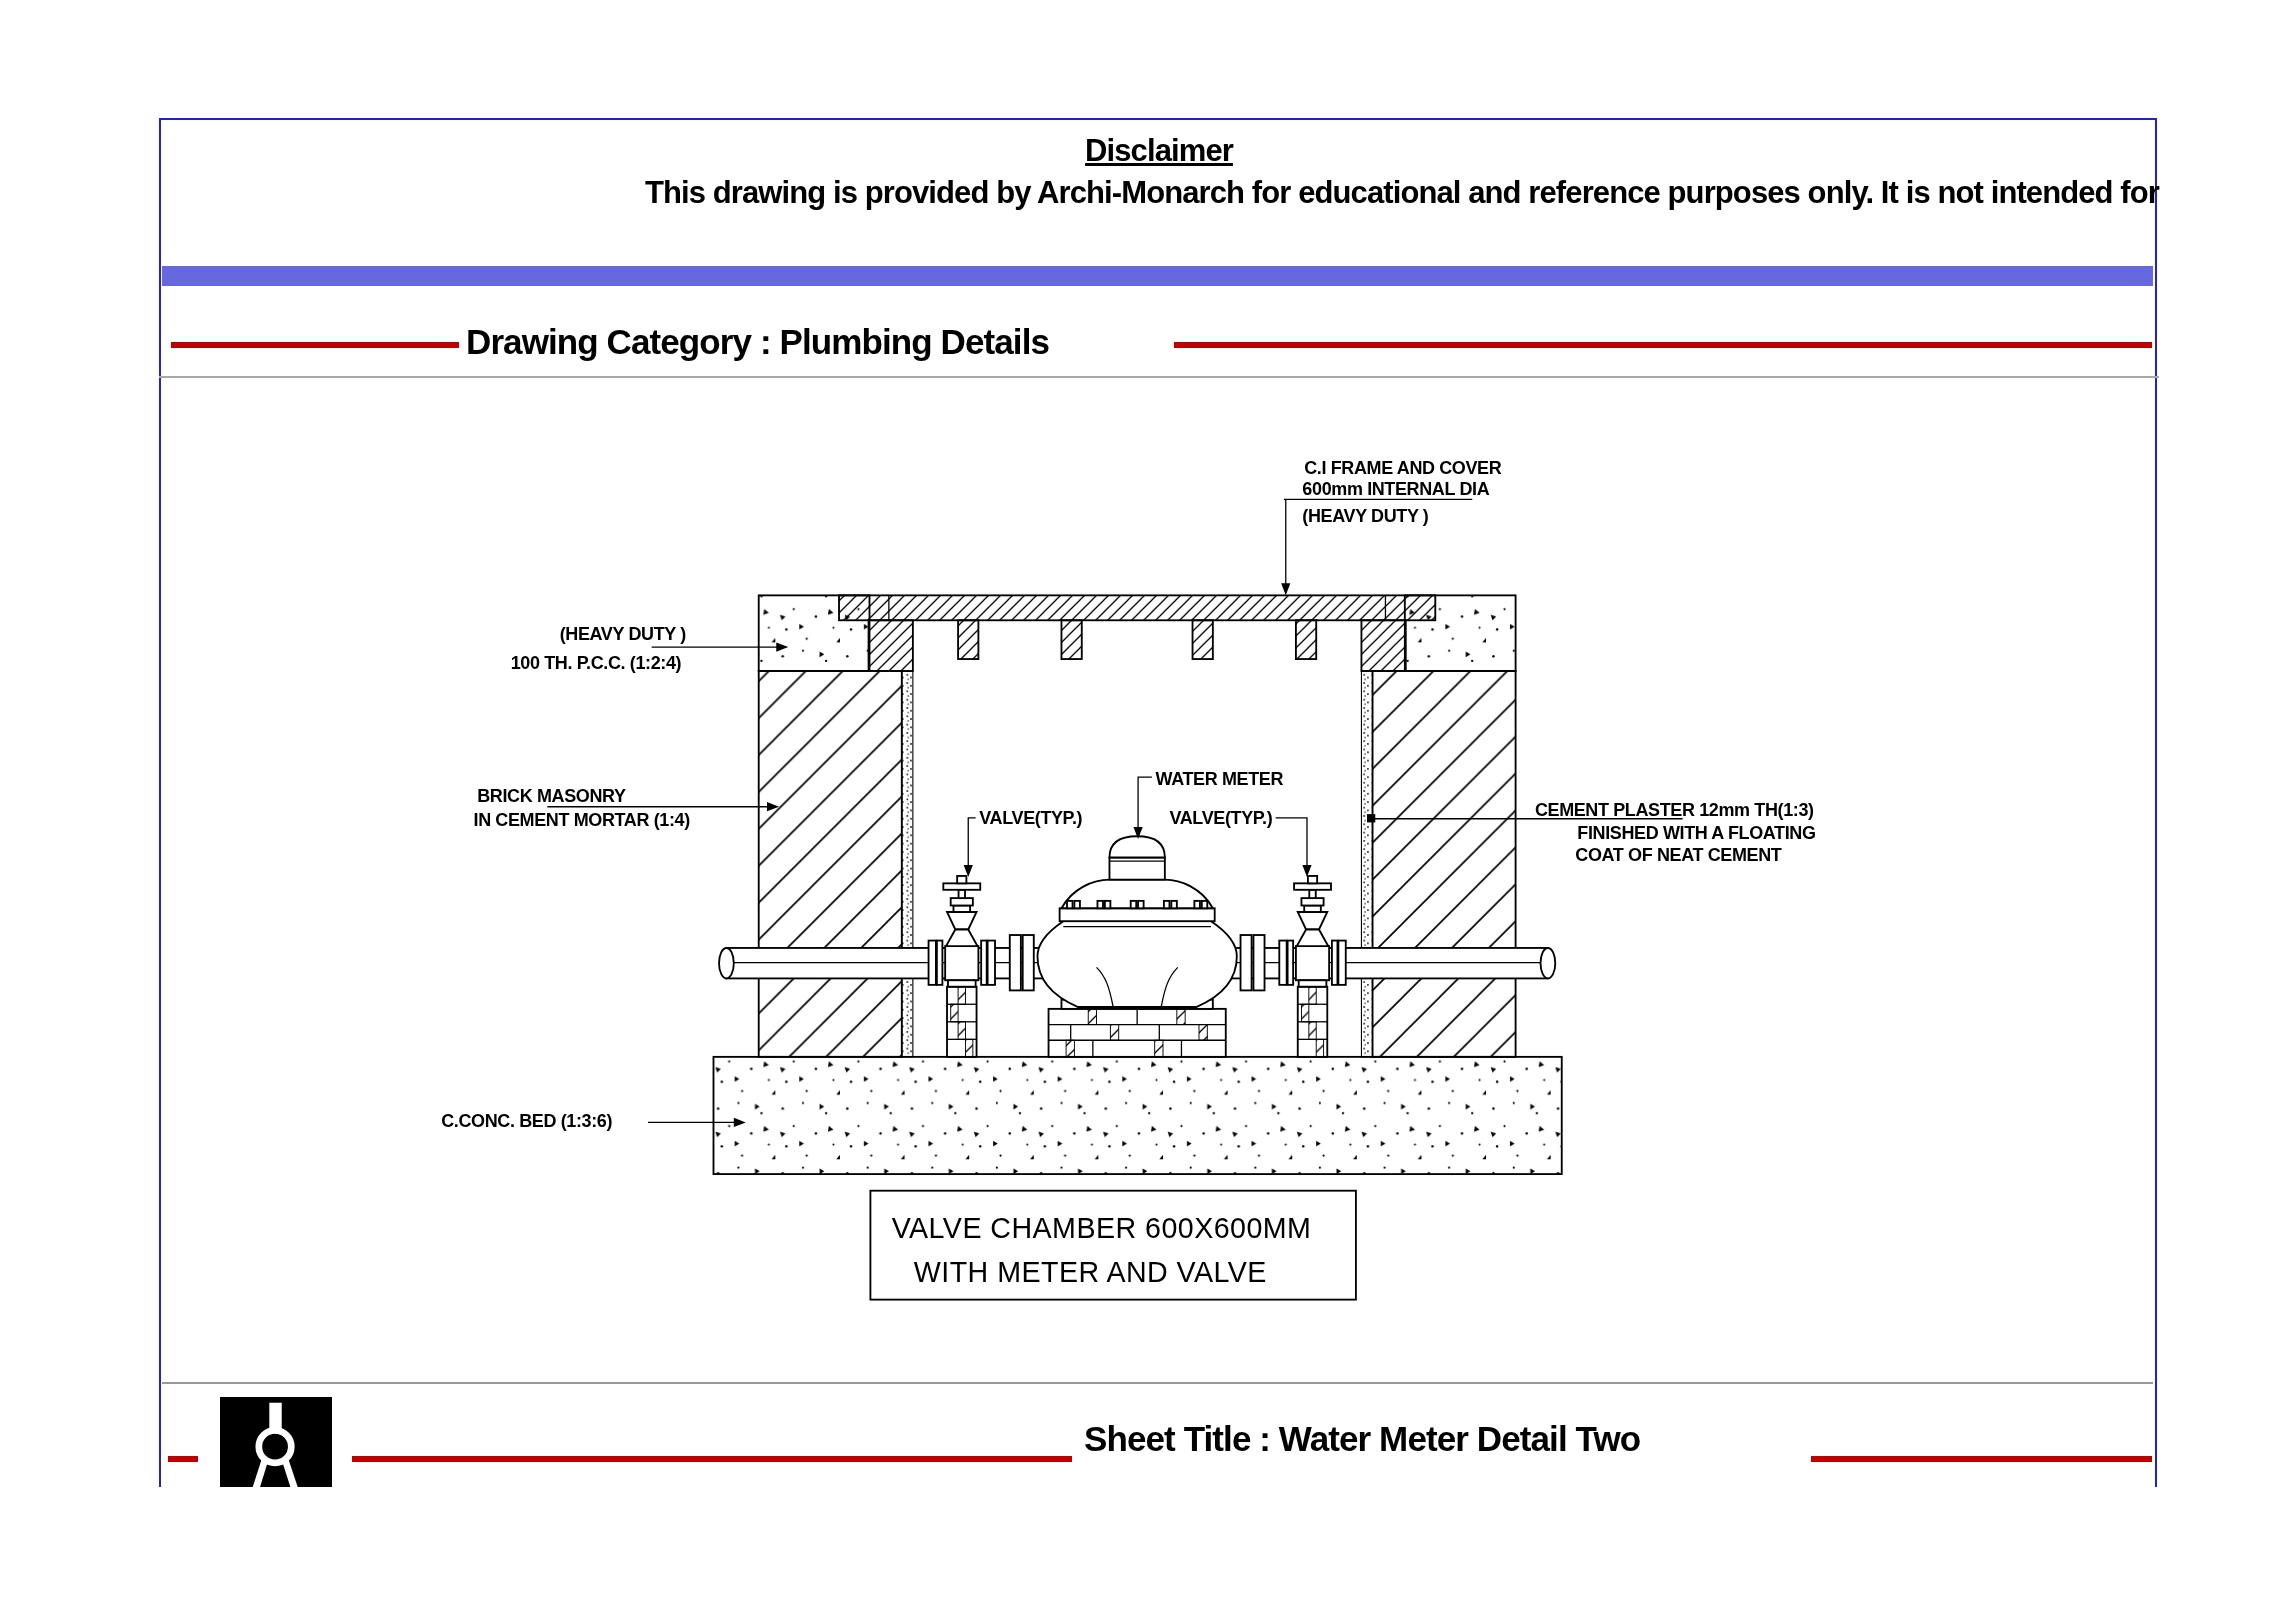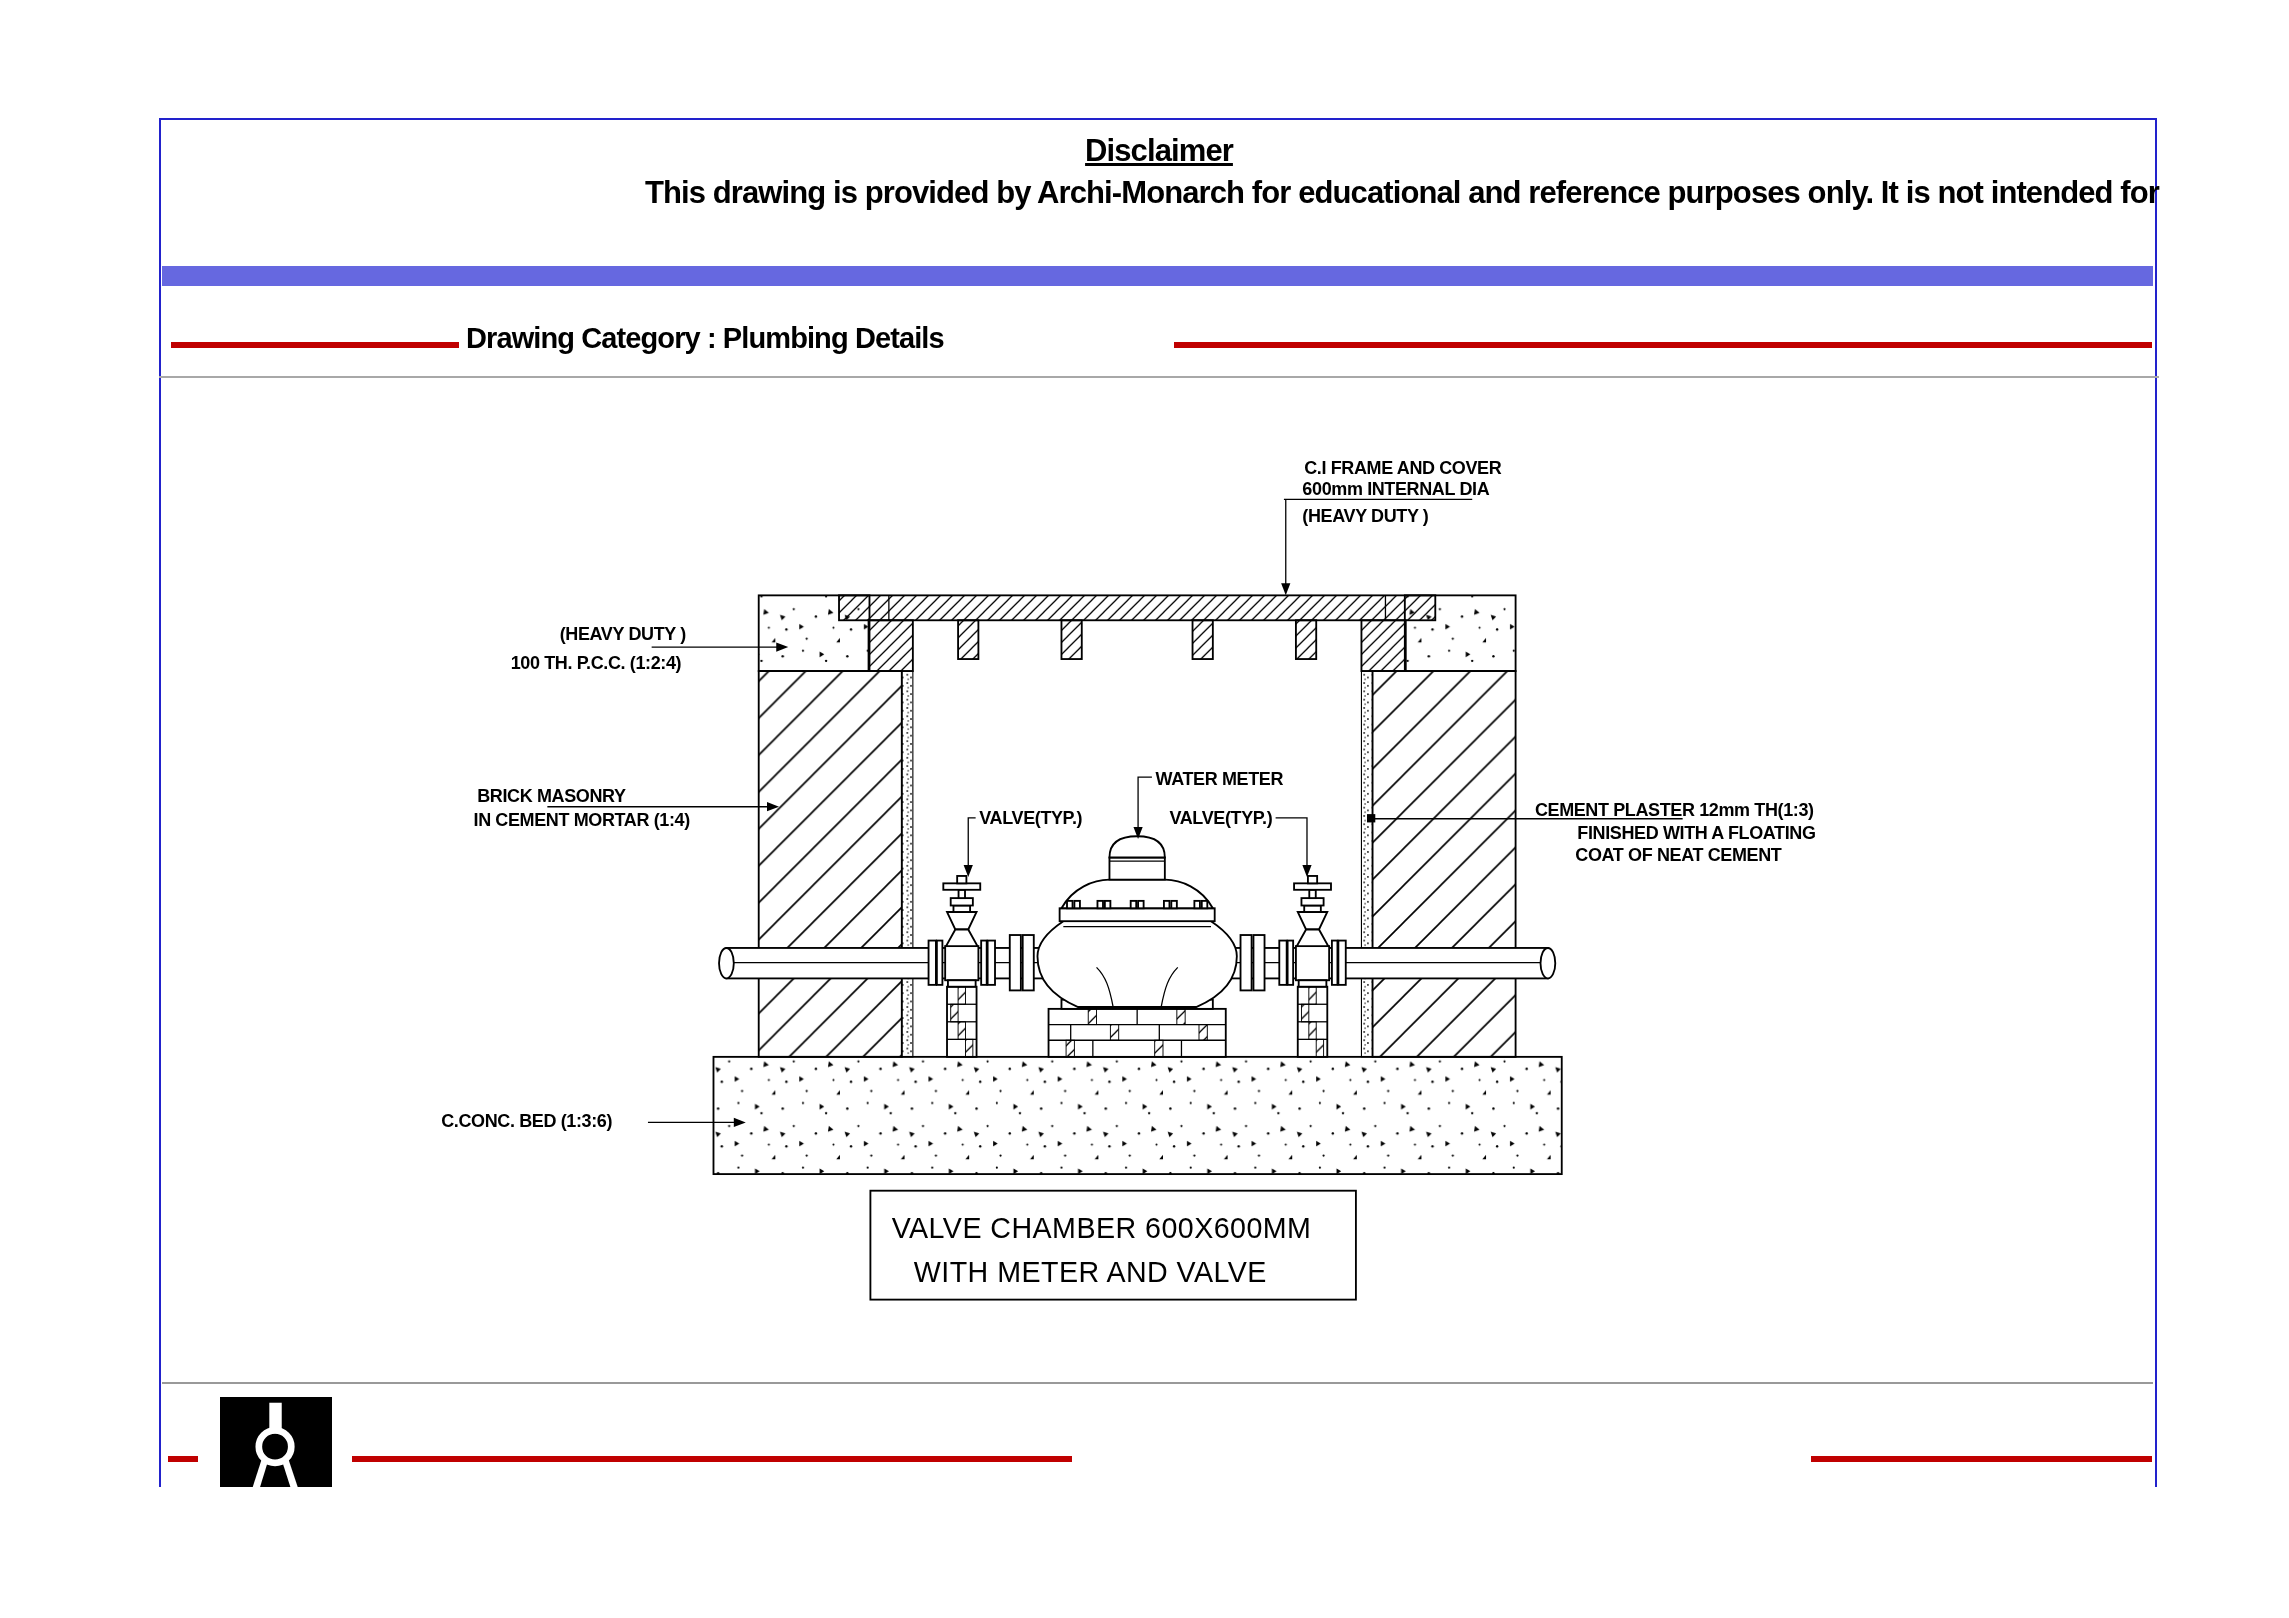--- a/index.html
+++ b/index.html
@@ -10,21 +10,21 @@
   .disc-title{left:159px;top:133px;width:2000px;text-align:center;
               font-size:31px;font-weight:700;letter-spacing:-0.9px;}
   .disc-title span{text-decoration:underline;}
   .disc-line{left:159px;width:2000px;text-align:right;font-size:31px;font-weight:700;letter-spacing:-0.9px;}
   #disc1{top:175px;} #disc2{top:219px;}
   .bluebar{background:#6668e0;}
   #bar-top{left:162px;top:266px;width:1991px;height:20px;}
   .redline{background:#c00000;height:5.5px;}
   #cat-line-l{left:171px;top:342px;width:288px;}
   #cat-line-r{left:1174px;top:342px;width:978px;}
-  #cat-text{left:466px;top:322px;font-size:29px;font-weight:700;letter-spacing:-0.9px;}
+  #cat-text{left:466px;top:322px;font-size:35px;font-weight:700;letter-spacing:-0.9px;}
   #sep-top{left:159px;top:376px;width:2000px;height:1.8px;background:#a8a8a8;}
   #sep-bottom{left:162px;top:1382px;width:1991px;height:1.8px;background:#999;}
   #sheet-dash{left:168px;top:1456px;width:29.5px;}
   #sheet-line-m{left:352px;top:1456px;width:720px;}
   #sheet-line-r{left:1811px;top:1456px;width:341px;}
   #sheet-text{left:1084px;top:1419px;font-size:35px;font-weight:700;letter-spacing:-0.9px;}
   #logo{left:220px;top:1397px;width:112px;height:126px;background:#000;}
   #brand-text{left:204px;top:1528px;font-size:21px;font-weight:700;letter-spacing:-0.5px;margin-top:44px;}
   .barcode{height:31px;
     background:repeating-linear-gradient(90deg,#000 0 1.8px,#fff 1.8px 2.8px,#000 2.8px 4.6px,#fff 4.6px 8.3px,
@@ -263,20 +263,21 @@
       <rect x="0" y="0" width="108" height="132" fill="#000"></rect>
       <rect x="47" y="6" width="13" height="32" fill="#fff"></rect>
       <circle cx="53" cy="52" r="17" fill="none" stroke="#fff" stroke-width="7"></circle>
       <polygon points="46,66 30,118 22,118 40,62" fill="#fff"></polygon>
       <polygon points="60,66 76,116 84,116 66,62" fill="#fff"></polygon>
       <rect x="70" y="104" width="10" height="10" fill="#fff"></rect>
       <rect x="26" y="118" width="8" height="6" fill="#fff"></rect>
     </svg>
   </div>
   <div id="sheet-line-m" class="abs redline"></div>
+  <div id="sheet-text" class="abs">Sheet Title : Water Meter Detail Two</div>
   <div id="sheet-line-r" class="abs redline"></div>
 
   <div id="barcode-ticks" class="abs barcode"></div>
   <div id="brand-text" class="abs">Archi-Monarch</div>
   <div id="barcode-main" class="abs barcode"></div>
   <div id="bar-bottom" class="abs bluebar"></div>
 
 </div>
 
 

